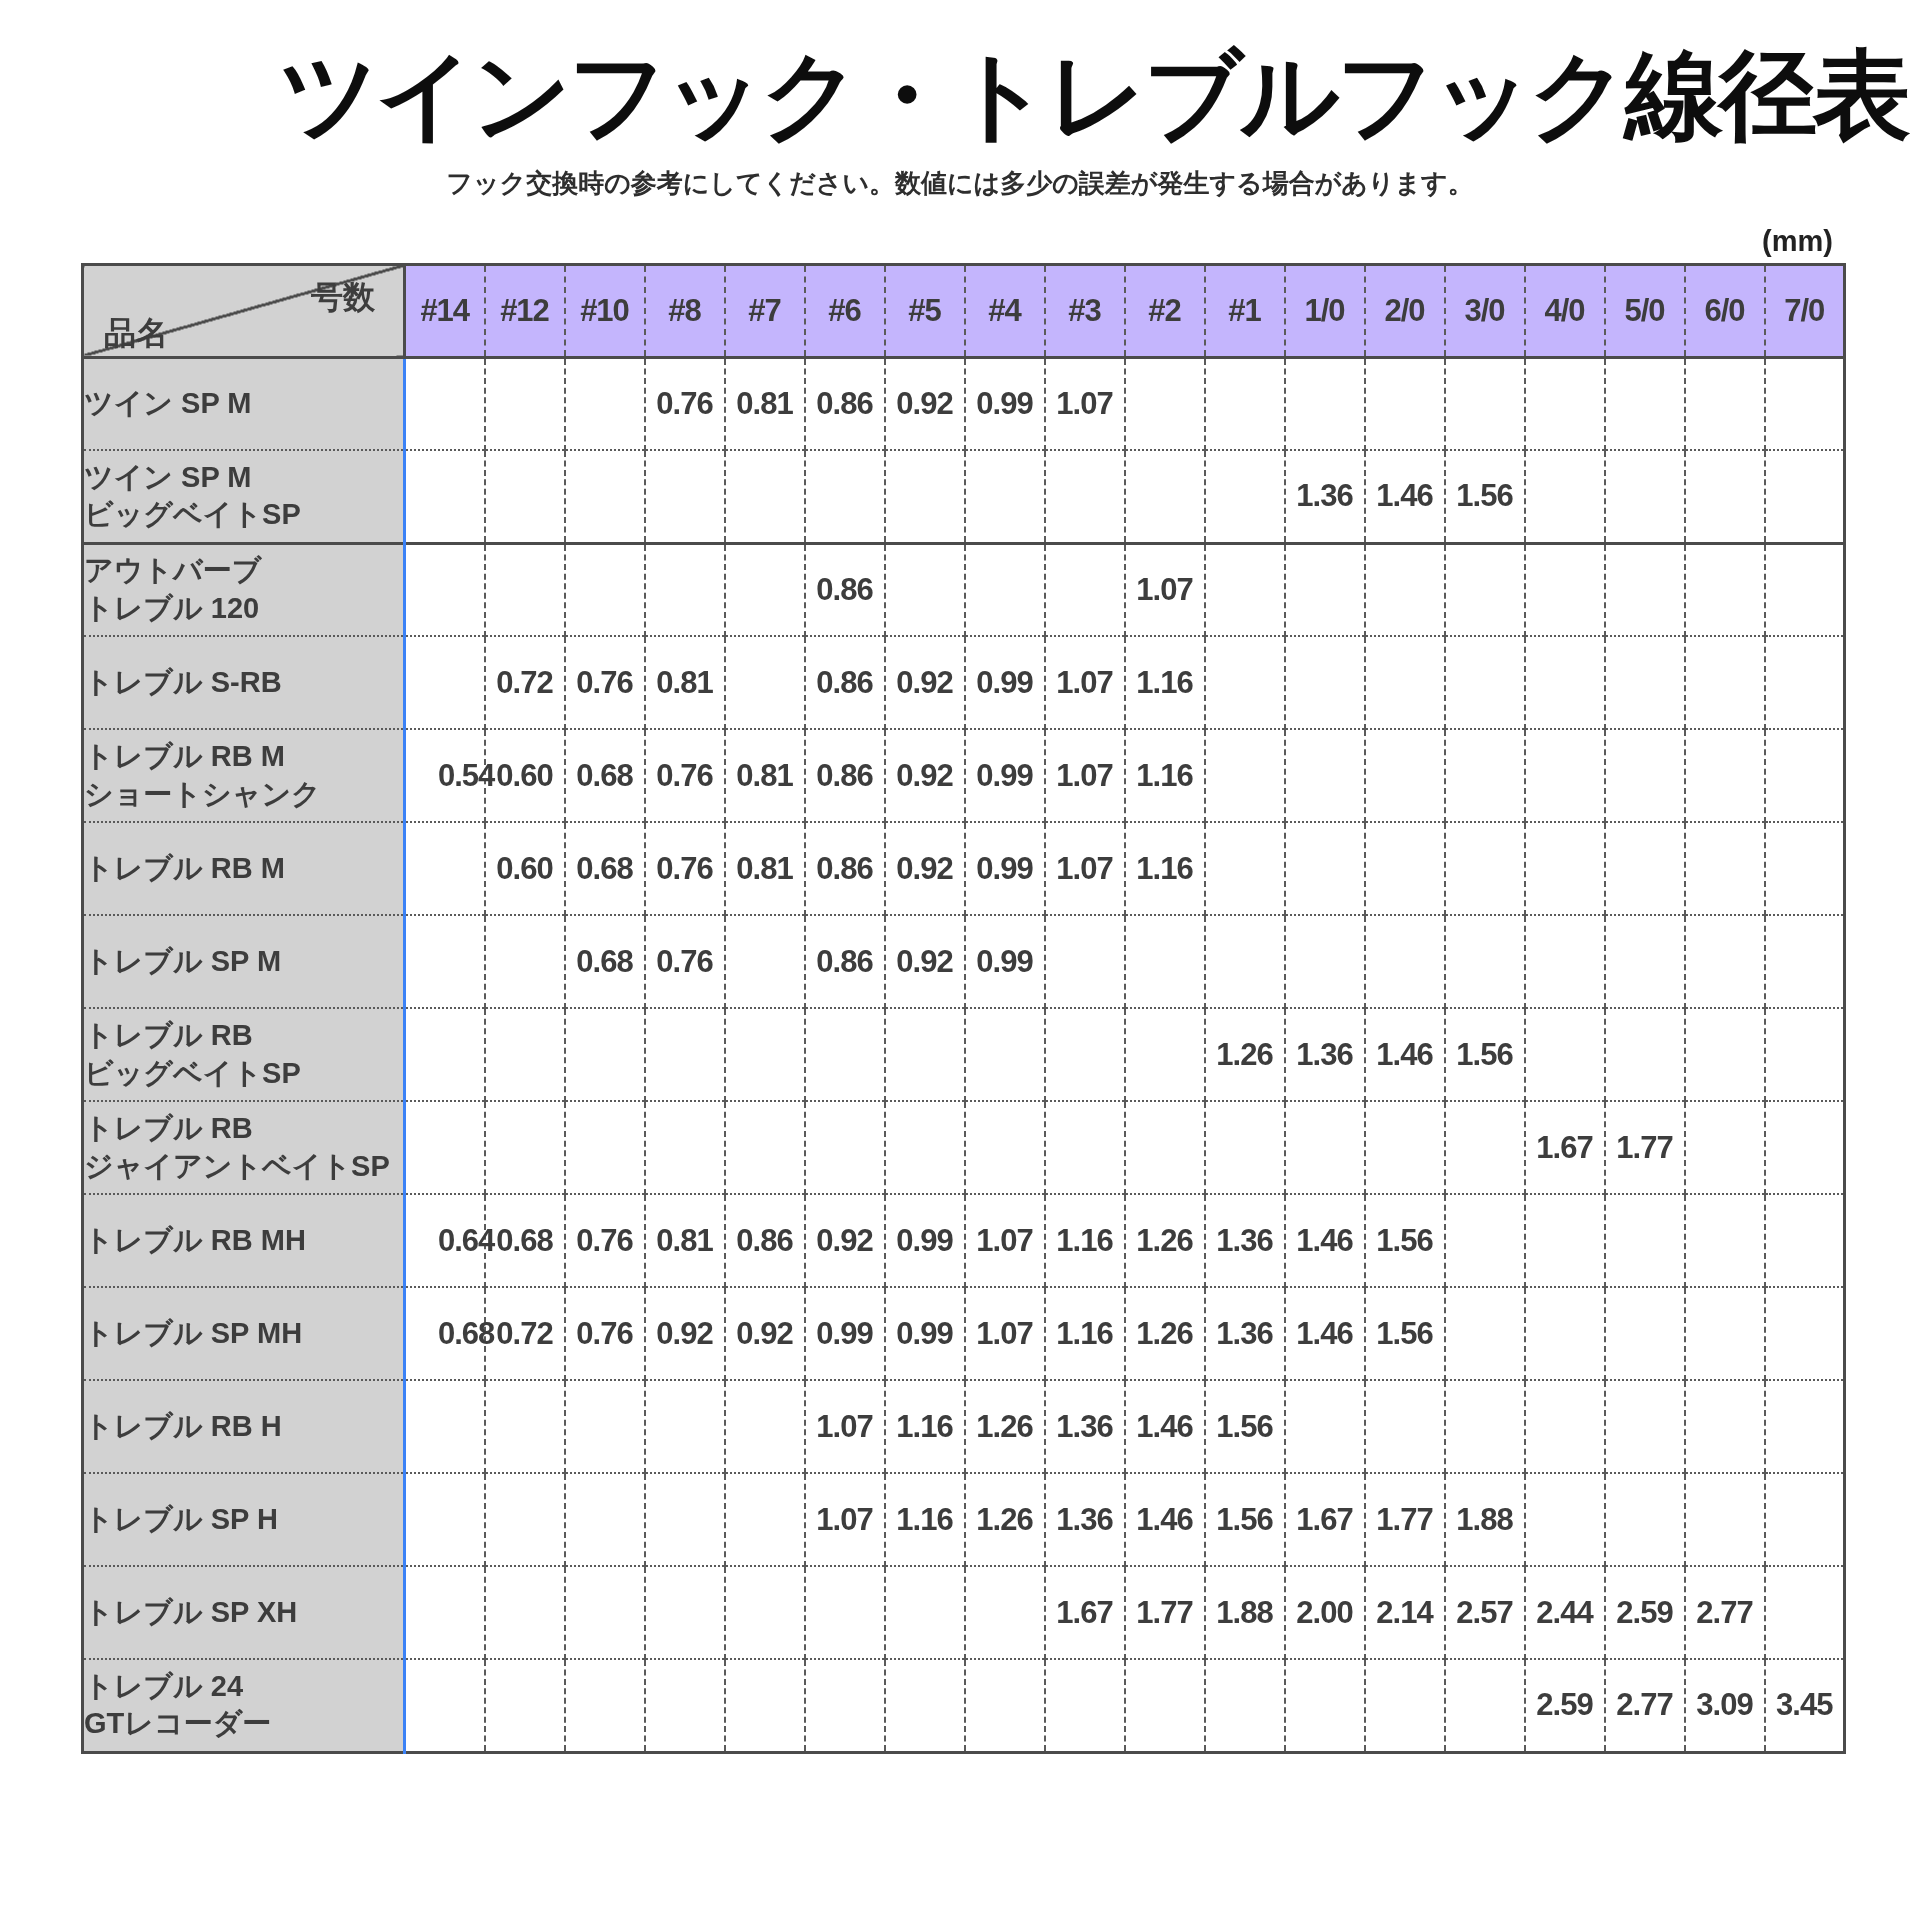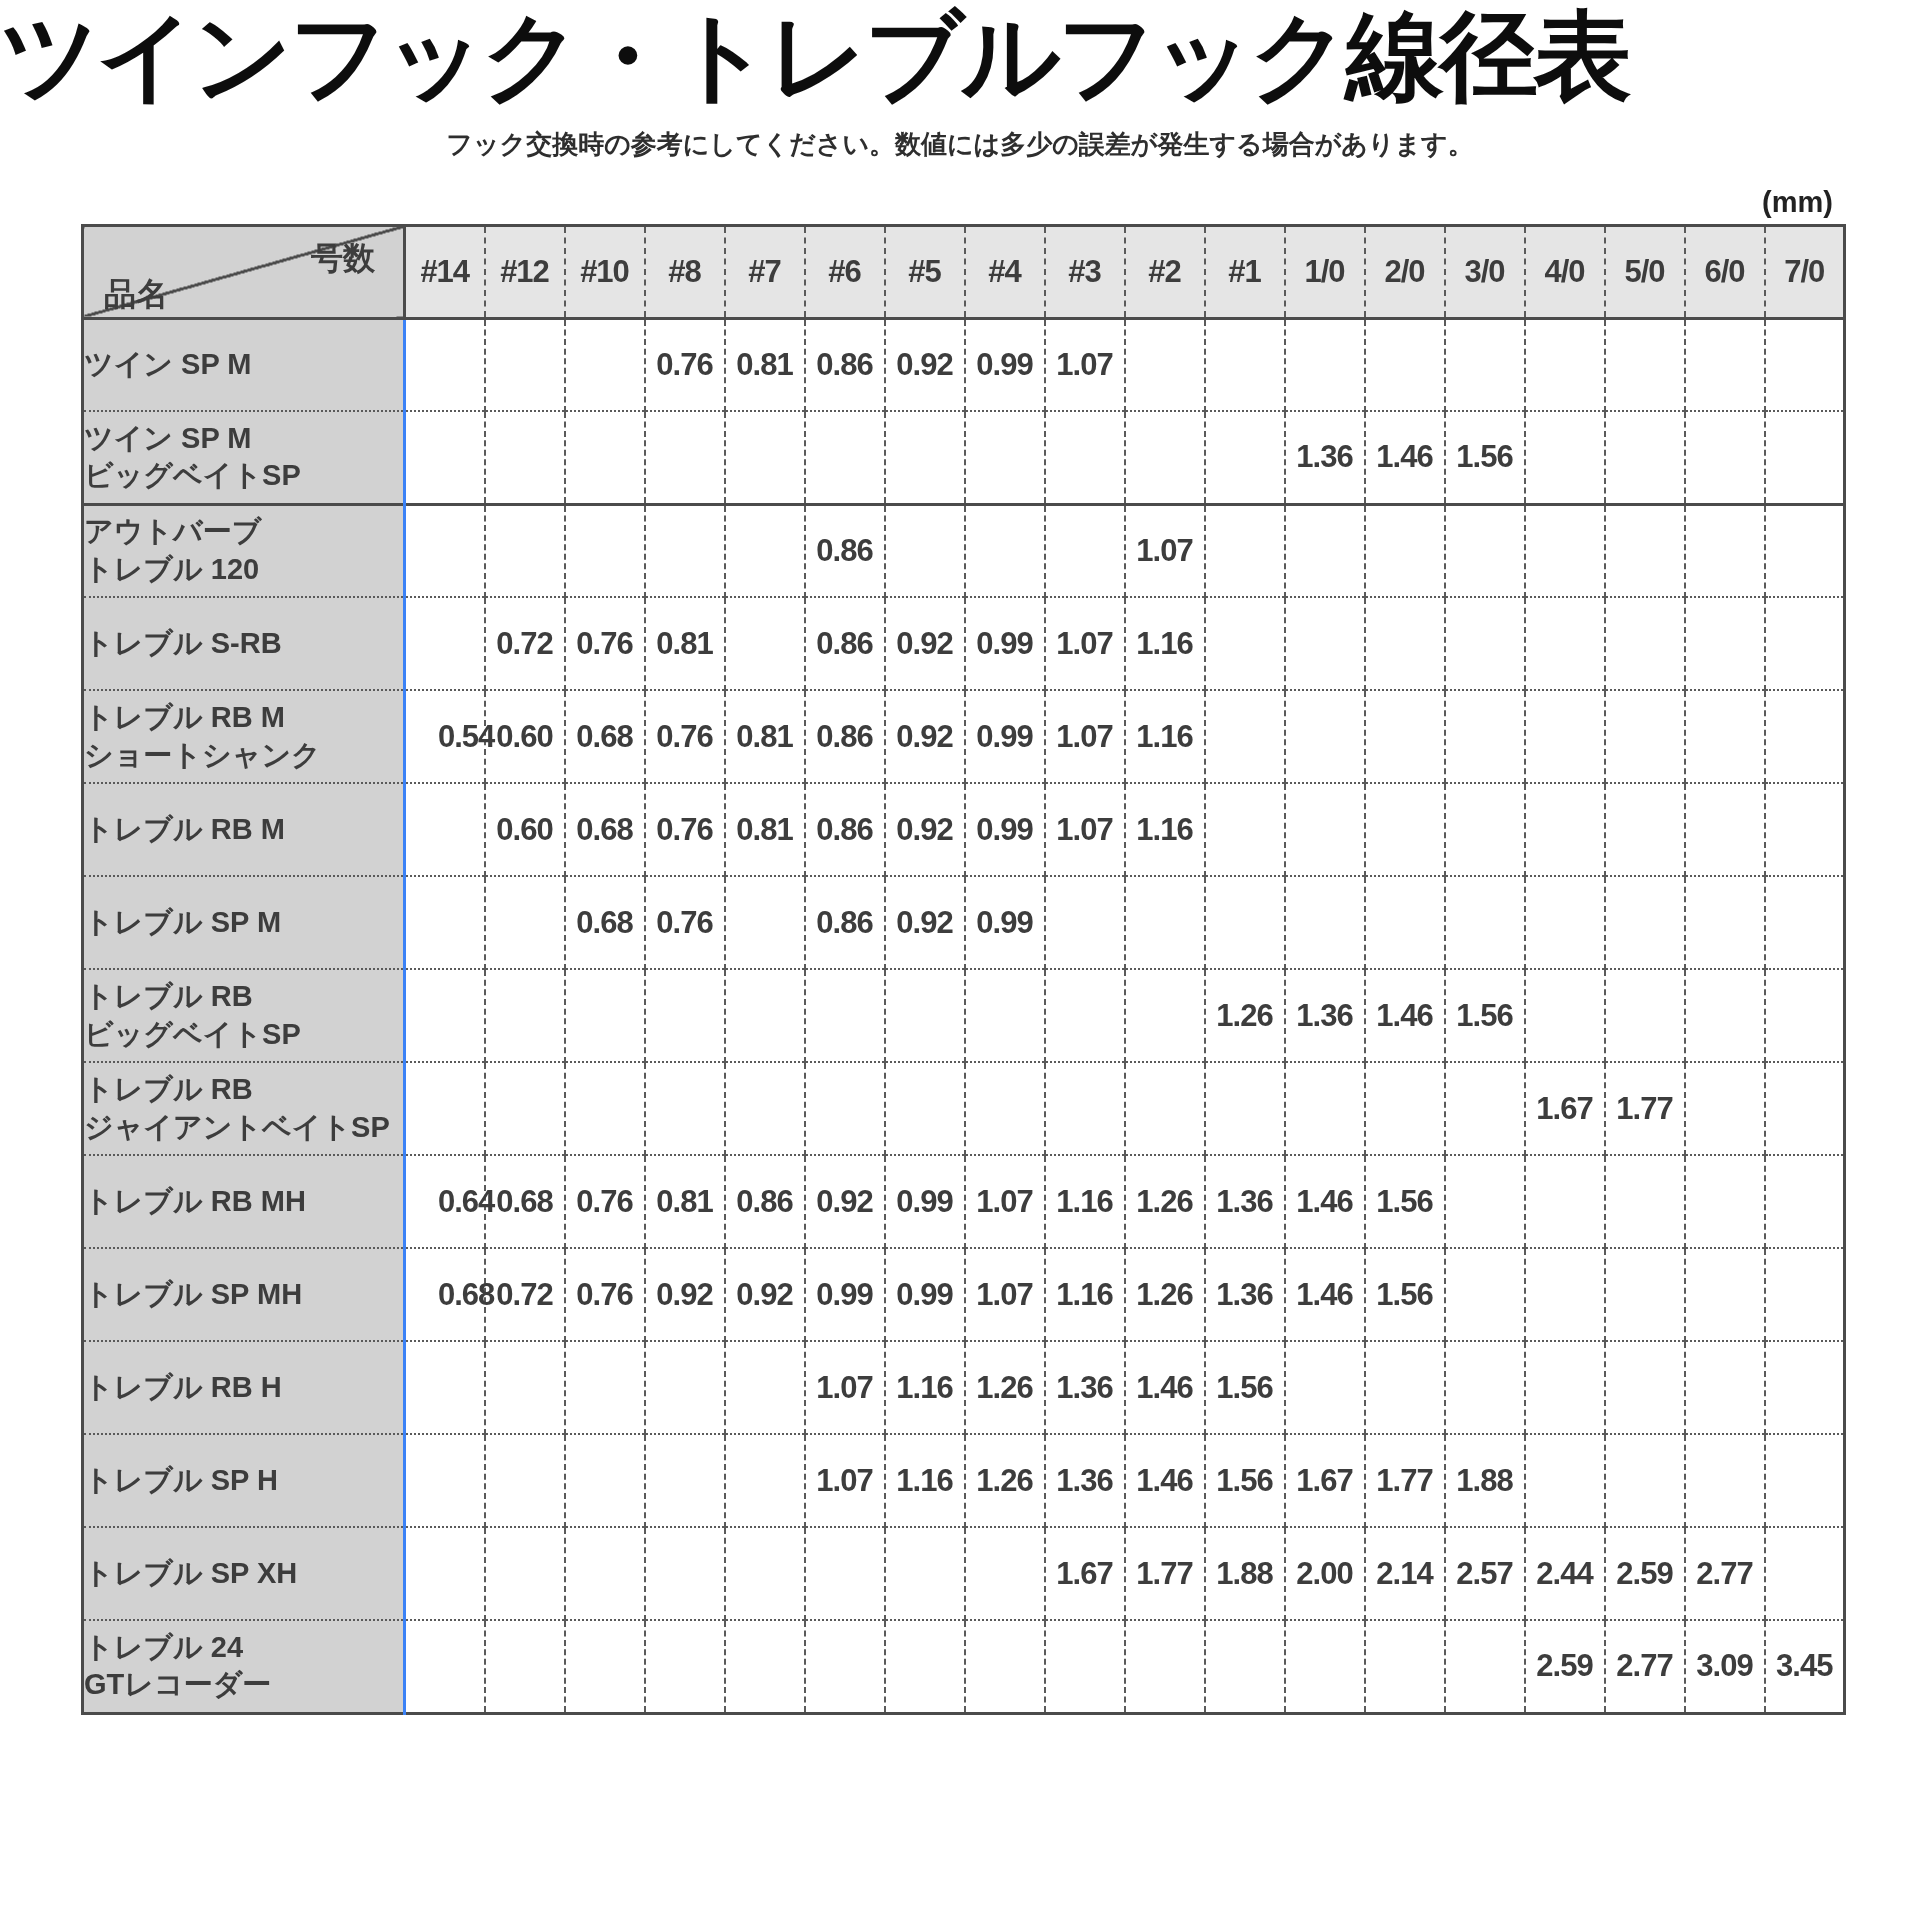--- a/index.html
+++ b/index.html
@@ -8,26 +8,27 @@
     background: #ffffff;
     font-family: "Liberation Sans", "DejaVu Sans", sans-serif;
   }
   body {
     width: 1920px;
     height: 1920px;
     position: relative;
     color: #3d3d3d;
   }
   .page-title {
-    text-align: left;
+    text-align: right;
     font-size: 98px;
     font-weight: 900;
     letter-spacing: -4px;
     color: #0d0d0d;
-    margin: 0;
+    margin: 13px;
+    padding-top: 26px;
     line-height: 1.15;
     white-space: nowrap;
   }
   .page-subtitle {
     text-align: center;
     font-size: 26px;
     font-weight: bold;
     color: #2e2e2e;
     margin-top: 14px;
     white-space: nowrap;
@@ -68,21 +69,21 @@
   }
   .corner-top {
     position: absolute; top: 10px; right: 28px;
     font-size: 32px; color: #3d3d3d;
   }
   .corner-bottom {
     position: absolute; bottom: 0; left: 20px;
     font-size: 32px; color: #3d3d3d;
   }
   th.col-h {
-    background-color: #e5e5e5;
+    background-color: #c4b5fd;
     text-align: center;
     font-size: 31px;
     letter-spacing: -1px;
     color: #3d3d3d;
     border-left: 2px dashed #5a5a5a;
   }
   th.col-h.first-data { border-left: 3px solid #4b4b4b; }
   
   tbody tr { border-top: 2px dotted #5a5a5a; }
   tbody tr:first-child { border-top: none; }

